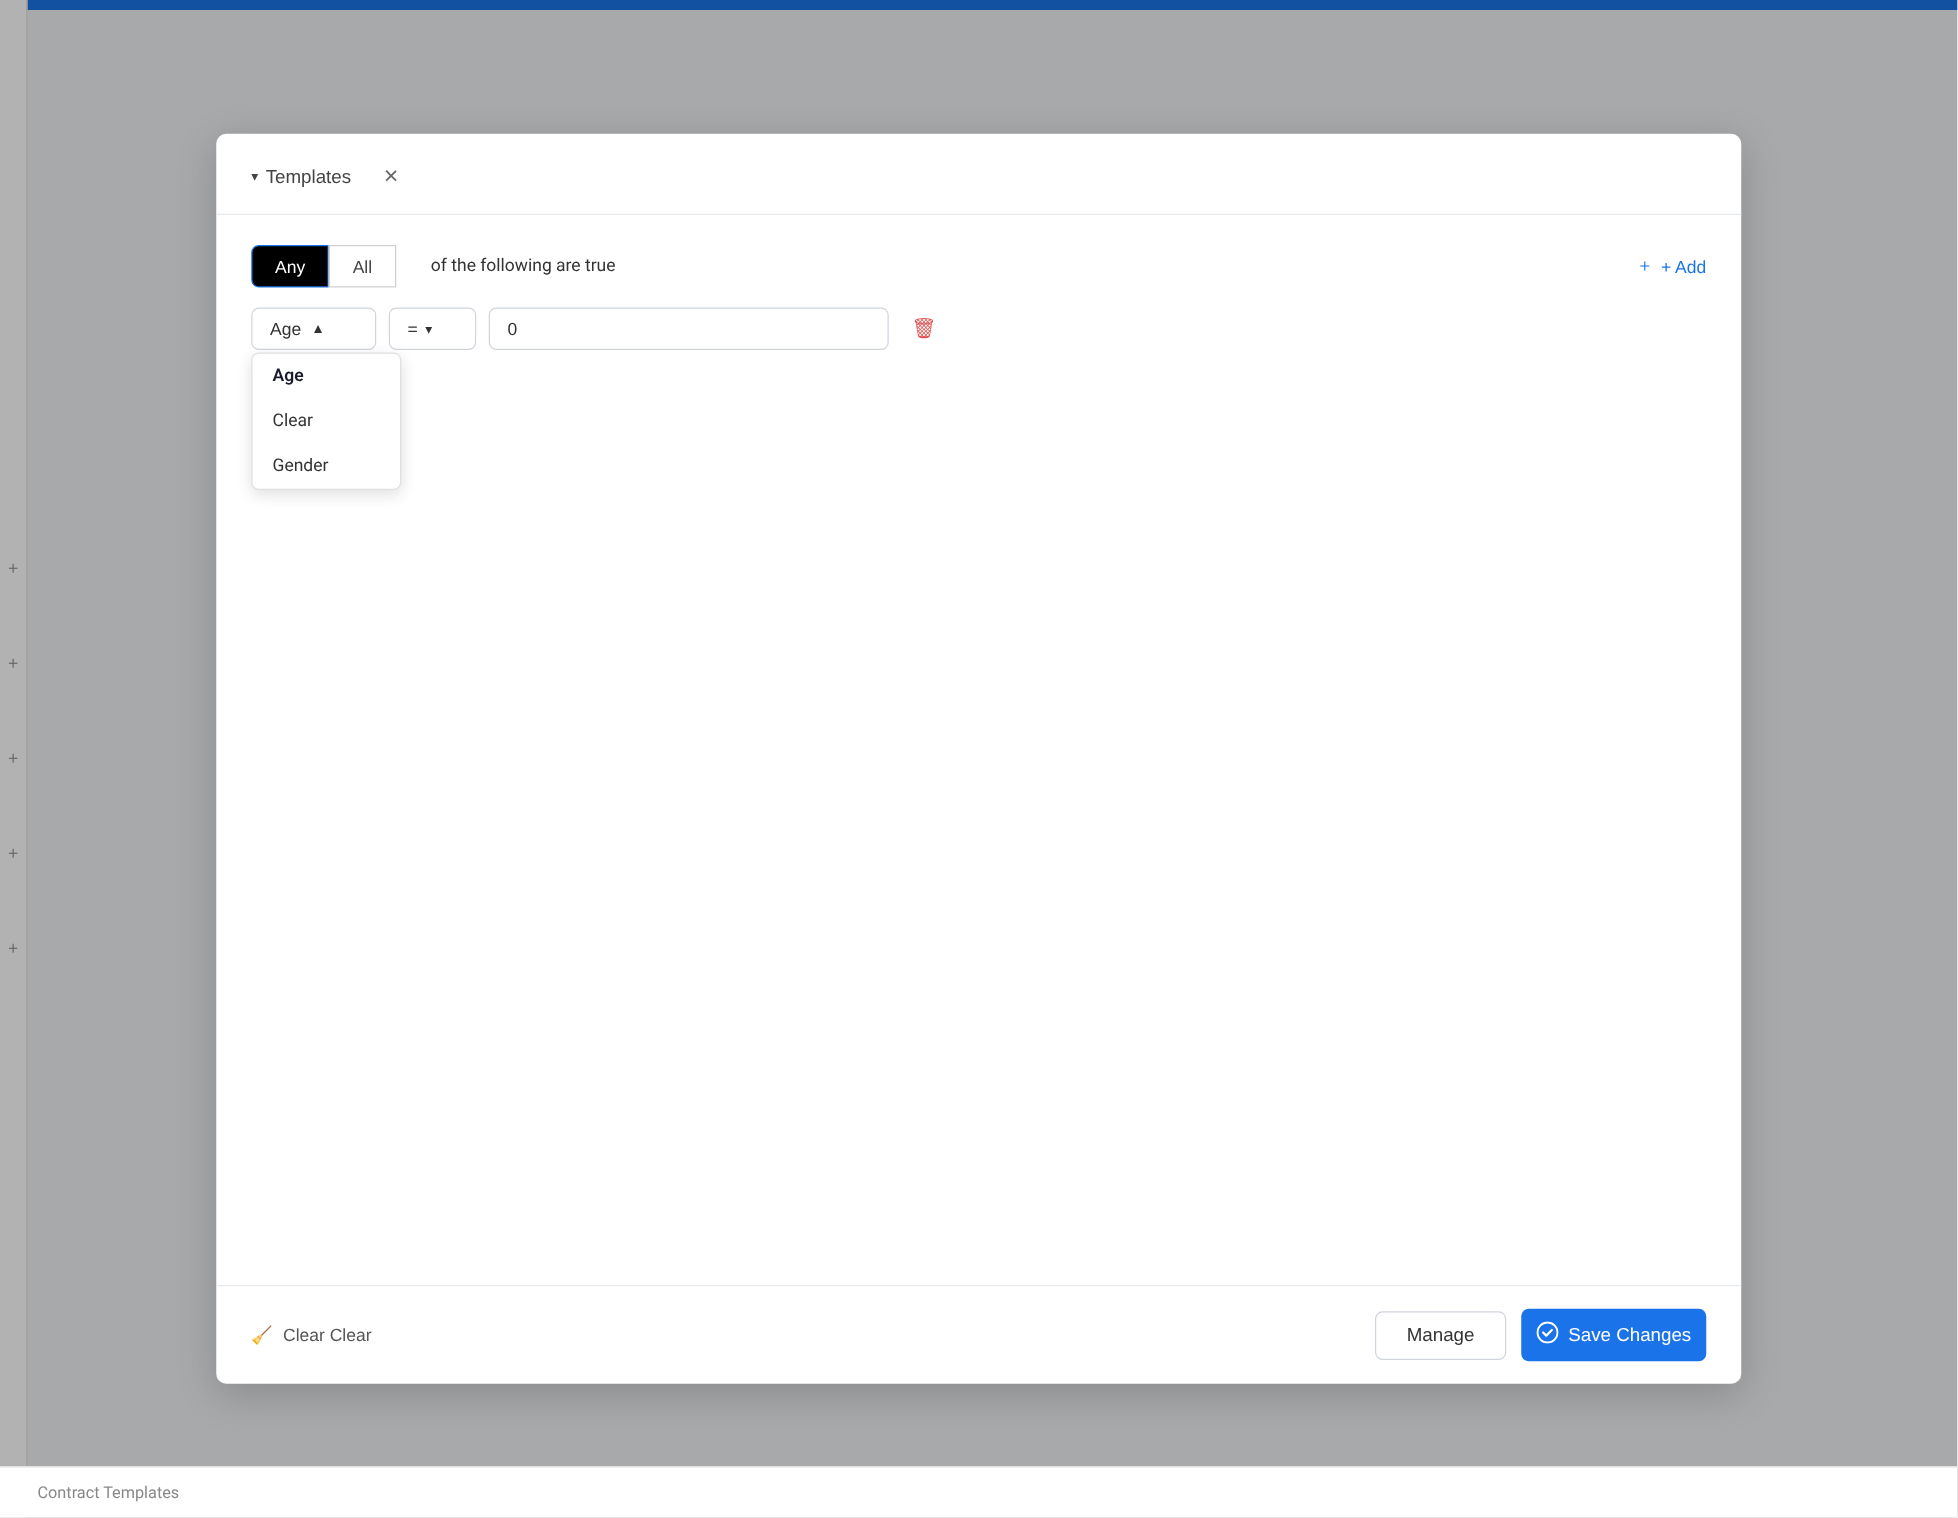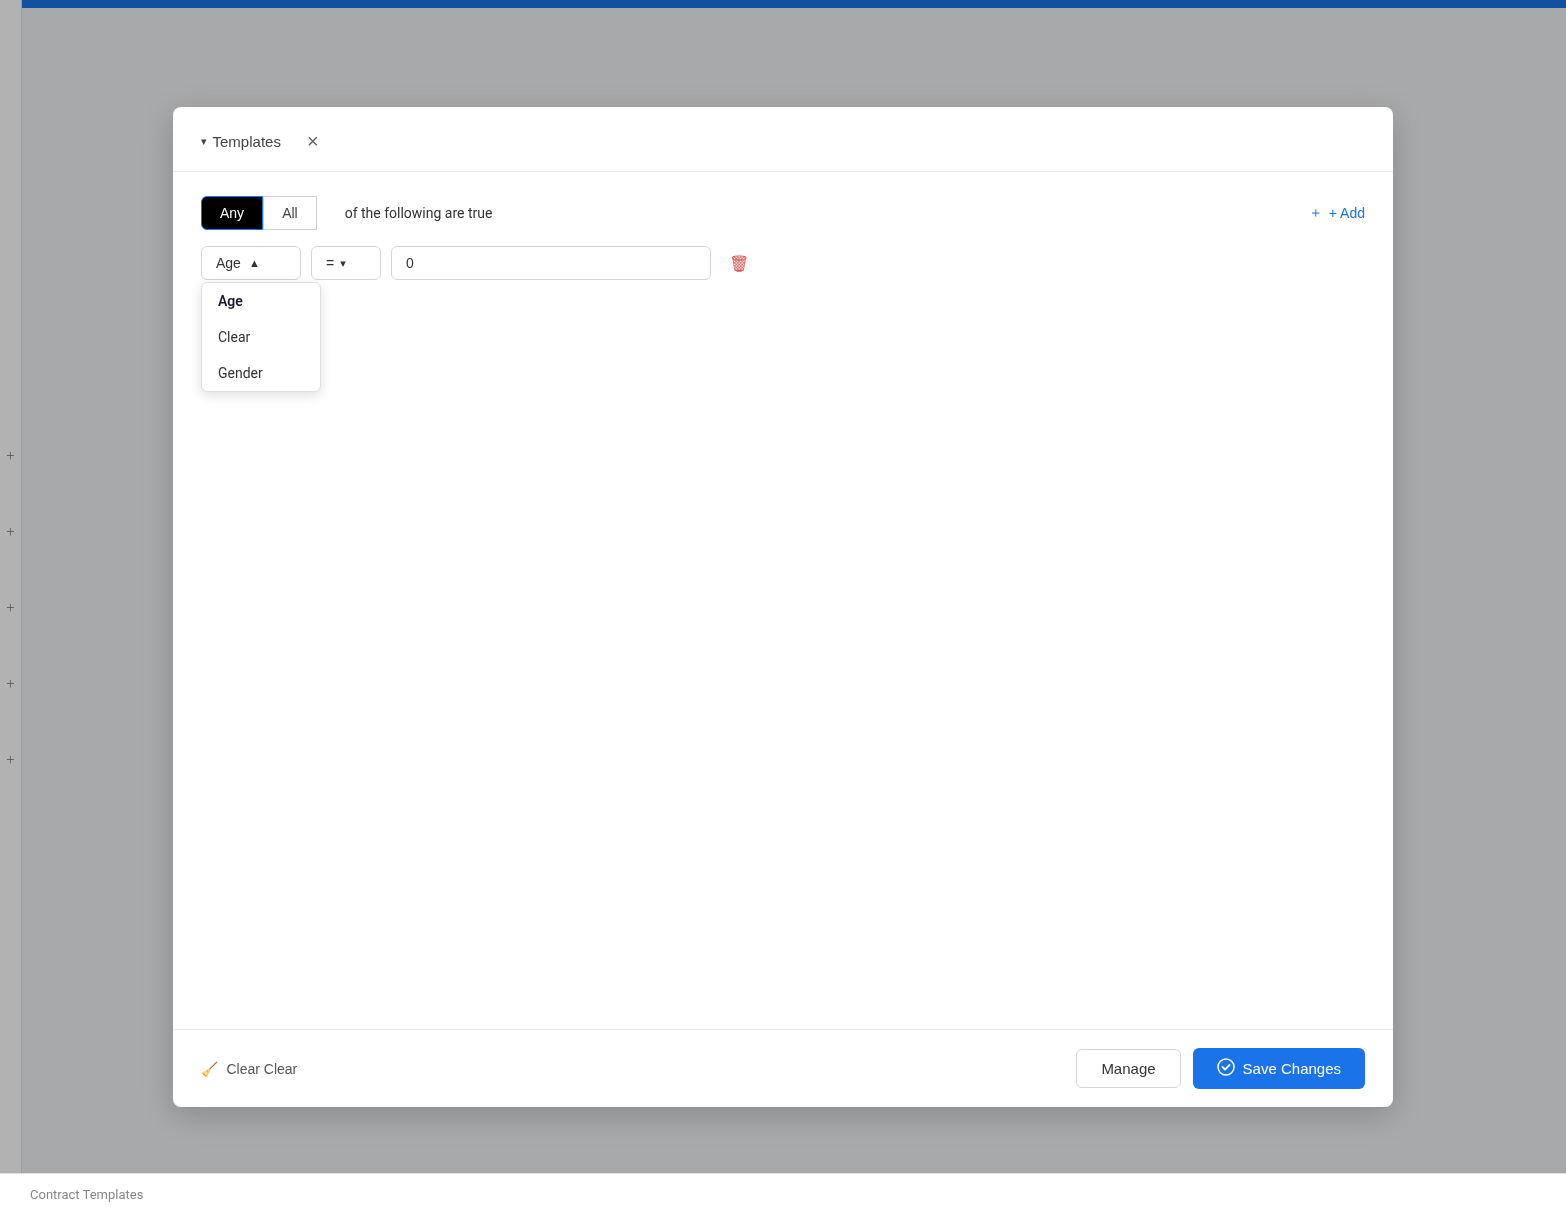--- a/index.html
+++ b/index.html
@@ -330,21 +330,21 @@
       background: #fff;
       font-size: 15px;
       color: #333;
       cursor: pointer;
     }
 
     .save-btn {
       display: flex;
       align-items: center;
       gap: 8px;
-      padding: 10px 24px;
+      padding: 10px 12px;
       border: none;
       border-radius: 6px;
       background: #1a73e8;
       color: #fff;
       font-size: 15px;
       font-weight: 500;
       cursor: pointer;
     }
 
     .chevron-down {

